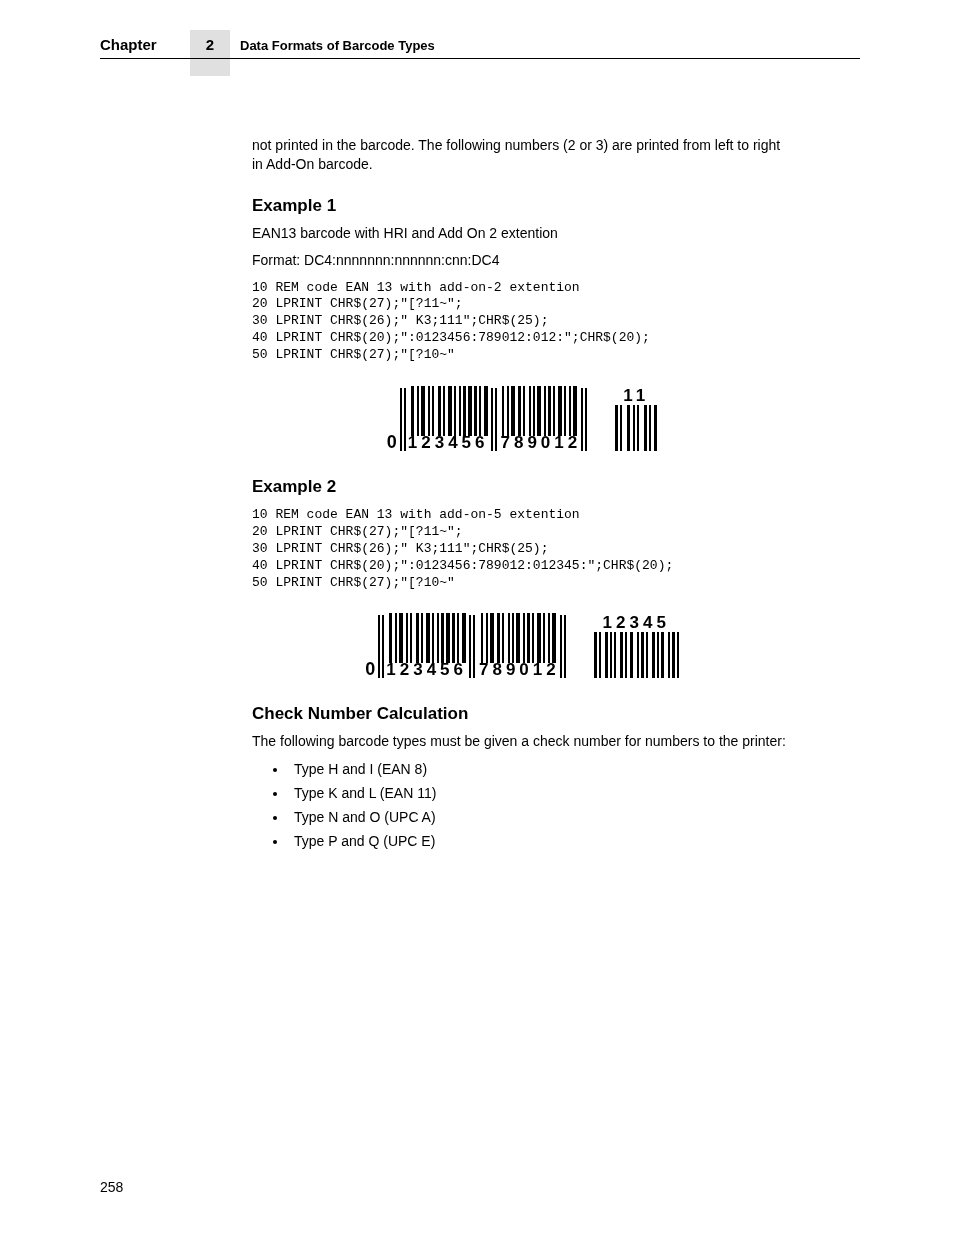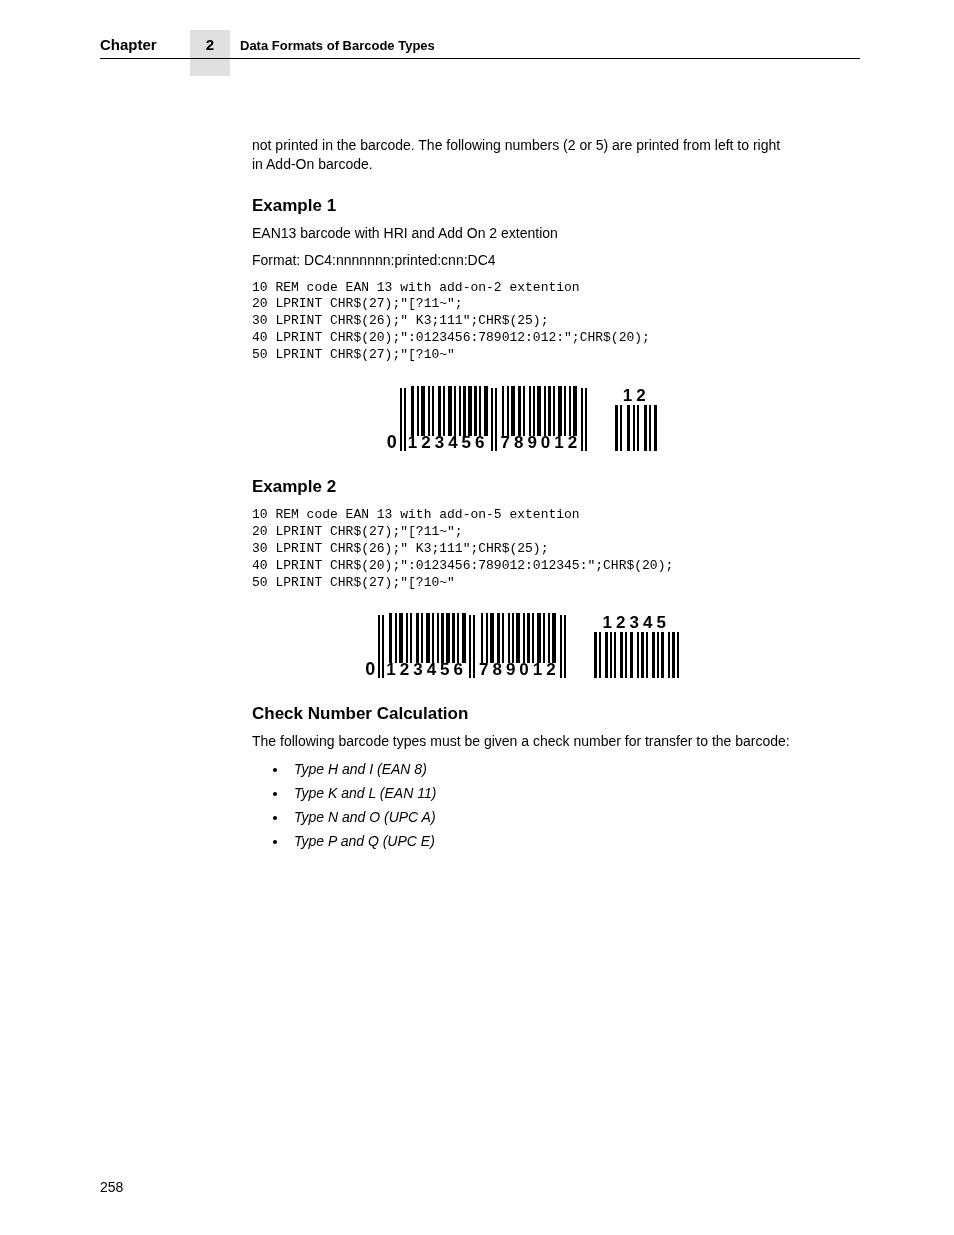--- a/index.html
+++ b/index.html
@@ -161,21 +161,20 @@
     align-items: flex-start;
     height: 46px;
   }
   .addon-bars .bar, .addon-bars .space {
     height: 46px;
   }
   ul.bullets {
     list-style: disc;
     padding-left: 36px;
     margin: 10px 0;
-    font-style: italic;
   }
   ul.bullets li {
     margin: 8px 0;
     padding-left: 6px;
   }
   .page-number {
     position: absolute;
     left: 100px;
     bottom: 40px;
     font-size: 14px;
@@ -190,25 +189,25 @@
     <div class="chapter-label">Chapter</div>
     <div class="chapter-box">
       <span>2</span>
     </div>
     <div class="chapter-title">Data Formats of Barcode Types</div>
     <div class="header-rule"></div>
   </div>
 
   <div class="content">
 
-    <p class="body-text">not printed in the barcode. The following numbers (2 or 5) are printed from left to right in Add-On barcode.</p>
+    <p class="body-text">not printed in the barcode. The following numbers (2 or 3) are printed from left to right in Add-On barcode.</p>
 
     <h2 class="example">Example 1</h2>
     <p class="body-text">EAN13 barcode with HRI and Add On 2 extention</p>
-    <p class="body-text">Format: DC4:nnnnnnn:printed:cnn:DC4</p>
+    <p class="body-text">Format: DC4:nnnnnnn:nnnnnn:cnn:DC4</p>
     <pre class="code">10 REM code EAN 13 with add-on-2 extention
 20 LPRINT CHR$(27);"[?11~";
 30 LPRINT CHR$(26);" K3;111";CHR$(25);
 40 LPRINT CHR$(20);":0123456:789012:012:";CHR$(20);
 50 LPRINT CHR$(27);"[?10~"</pre>
 
     <div class="barcode-figure">
       <div class="ean13">
         <div class="lead-digit">0</div>
         <div class="barcode-main">
@@ -295,21 +294,21 @@
             <div class="digits">789012</div>
           </div>
           <div class="guard" style="display:flex;align-items:flex-end;">
             <span class="bar" style="width:2px;height:63px"></span>
               <span class="space" style="width:2px"></span>
               <span class="bar" style="width:2px;height:63px"></span>
           </div>
         </div>
       </div>
       <div class="addon">
-        <div class="top-digits">12</div>
+        <div class="top-digits">11</div>
         <div class="addon-bars">
           <span class="bar" style="width:3px"></span>
             <span class="space" style="width:2px"></span>
             <span class="bar" style="width:2px"></span>
             <span class="space" style="width:5px"></span>
           <span class="bar" style="width:3px"></span>
             <span class="space" style="width:3px"></span>
             <span class="bar" style="width:2px"></span>
             <span class="space" style="width:2px"></span>
           <span class="bar" style="width:2px"></span>
@@ -457,21 +456,21 @@
           <span class="bar" style="width:2px"></span>
             <span class="space" style="width:2px"></span>
             <span class="bar" style="width:3px"></span>
             <span class="space" style="width:2px"></span>
             <span class="bar" style="width:2px"></span>
         </div>
       </div>
     </div>
 
     <h2 class="example">Check Number Calculation</h2>
-    <p class="body-text">The following barcode types must be given a check number for transfer to the barcode:</p>
+    <p class="body-text">The following barcode types must be given a check number for numbers to the printer:</p>
     <ul class="bullets">
       <li>Type H and I (EAN 8)</li>
       <li>Type K and L (EAN 11)</li>
       <li>Type N and O (UPC A)</li>
       <li>Type P and Q (UPC E)</li>
     </ul>
 
   </div>
 
   <div class="page-number">258</div>

